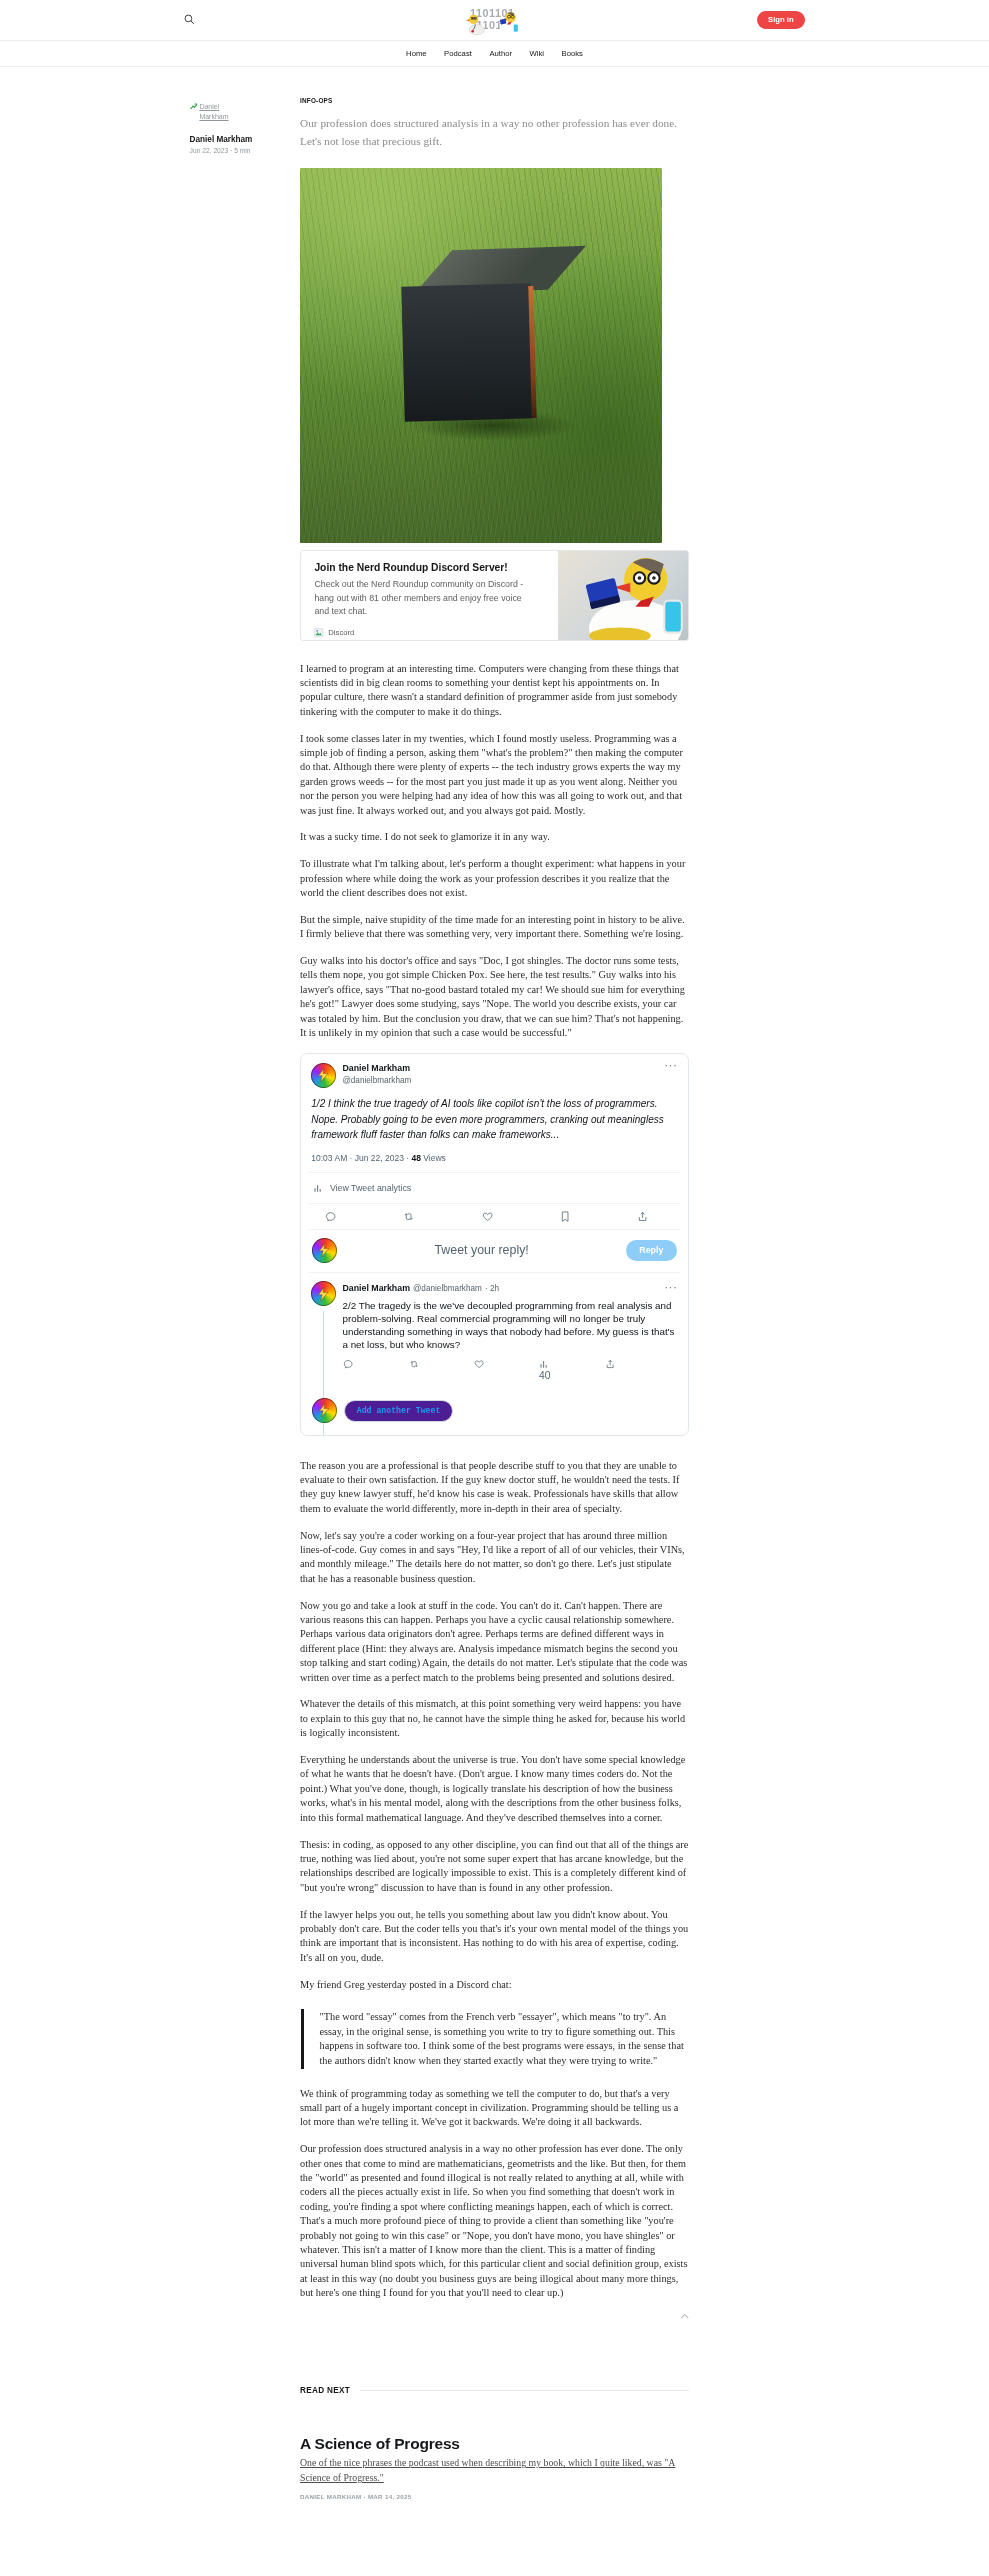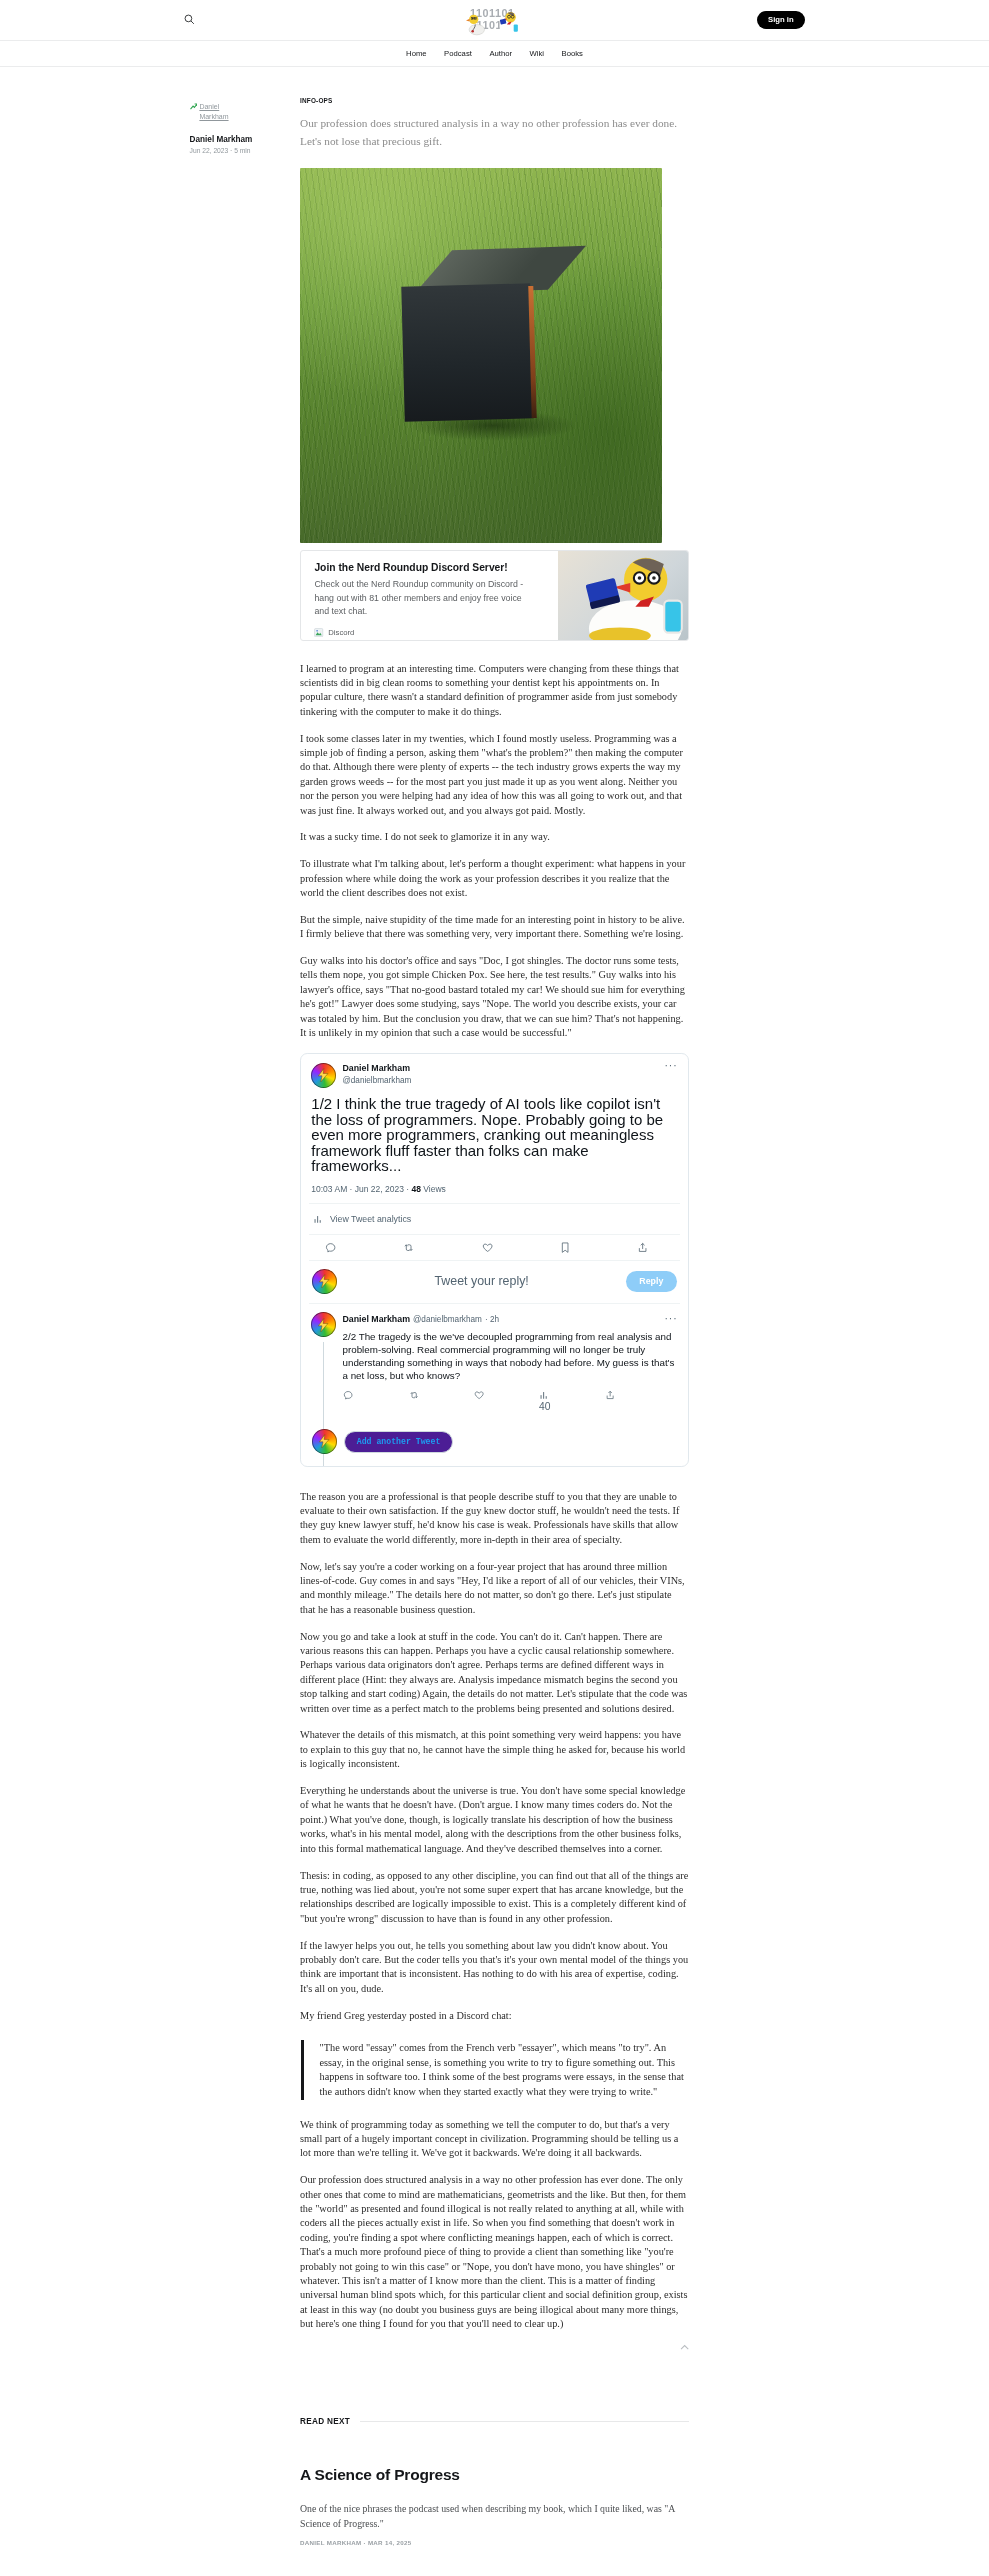--- a/index.html
+++ b/index.html
@@ -7,21 +7,21 @@
   body{
     width:989px; height:3763px; overflow:hidden; position:relative;
     font-family:"Liberation Sans", sans-serif; color:#15171a;
   }
   
   .header-top{ position:relative; height:40px; display:flex; align-items:center; justify-content:center; }
   .logo{ position:relative; width:57px; height:31px; cursor:pointer; }
   .logo .bin{ position:absolute; left:4.1px; top:2.1px; font-weight:bold; font-size:10.8px; color:#a9adb2; letter-spacing:0.5px; line-height:12.4px; text-align:center; }
   .logo svg{ position:absolute; }
   .search-btn{ position:absolute; left:183px; top:13.4px; width:13.4px; height:13.4px; cursor:pointer; color:#15171a; }
-  .signin-btn{ position:absolute; right:184px; top:10.8px; background:#000000; color:#fff; border:none; border-radius:11.3px; padding:4.6px 11.3px; font-size:7.7px; font-weight:bold; cursor:pointer; font-family:inherit; }
+  .signin-btn{ position:absolute; right:184px; top:10.8px; background:#ef4444; color:#fff; border:none; border-radius:11.3px; padding:4.6px 11.3px; font-size:7.7px; font-weight:bold; cursor:pointer; font-family:inherit; }
   .header-nav{ height:27px; border-top:0.5px solid #ebeced; border-bottom:0.5px solid #ebeced; display:flex; align-items:center; justify-content:center; gap:17.5px; }
   .header-nav a{ font-size:7.7px; color:#15171a; text-decoration:none; font-weight:500; }
   
   .container{ width:618px; margin:0 auto; position:relative; }
   .article-wrap{ margin-top:30px; }
   .side{ position:absolute; left:4.1px; top:5.2px; width:77px; }
   .side .site-link{ display:flex; gap:2.6px; font-size:7px; color:#90979c; line-height:9.8px; cursor:pointer; width:57px; }
   .side .site-link svg{ flex:none; margin-top:1px; }
   .side .author{ font-size:8.2px; font-weight:bold; margin-top:13.4px; color:#15171a; }
   .side .meta{ font-size:6.7px; color:#90979c; margin-top:3.1px; }
@@ -56,21 +56,21 @@
   .collapse-caret{ display:flex; justify-content:flex-end; color:#b9bdc1; margin-top:3.1px; }
   
   .tweet-card{ font-family:"Liberation Sans", sans-serif; border:0.5px solid #e1e8ed; border-radius:7.2px; padding:9.3px 10.3px 4.1px; margin:7.2px 0 23px; color:#0f1419; }
   .t-head{ display:flex; align-items:flex-start; gap:6.2px; }
   .t-avatar{ width:25px; height:25px; border-radius:50%; flex:none; position:relative; overflow:hidden;
     background:conic-gradient(#e33 0deg,#f80 60deg,#fd0 110deg,#3b3 170deg,#29d 230deg,#92f 300deg,#e33 360deg); box-shadow:inset 0 0 0 1px rgba(0,0,0,.45); cursor:pointer;}
   .t-avatar svg{ position:absolute; left:5.2px; top:3.1px; }
   .t-name{ font-size:8.8px; font-weight:bold; line-height:11.3px; }
   .t-handle{ font-size:8.2px; color:#536471; }
   .t-dots{ margin-left:auto; color:#536471; font-size:10.3px; letter-spacing:1px; cursor:pointer; line-height:5.2px; }
-  .t-text{ font-size:15px; line-height:15.5px; margin-top:7.2px; }
+  .t-text{ font-size:10px; line-height:15.5px; margin-top:7.2px;font-style:italic; }
   .t-time{ font-size:8.5px; color:#536471; margin:8.2px 0 7.2px; }
   .t-time b{ color:#0f1419; }
   .t-hr{ border:0; border-top:0.5px solid #eff3f4; margin:0 -2.1px; }
   .t-analytics{ display:flex; align-items:center; gap:6.2px; color:#536471; font-size:8.8px; padding:7.7px 2.1px; cursor:pointer; }
   .t-actions{ display:flex; justify-content:space-between; align-items:center; padding:6.7px 29px 6.7px 13.4px; color:#536471; }
   .t-actions .ic{ cursor:pointer; display:flex; align-items:center; gap:5.2px; font-size:7.7px; }
   .t-reply-row{ display:flex; align-items:center; gap:7.2px; padding:8.2px 1px 9.3px; }
   .t-reply-placeholder{ flex:1; color:#536471; font-size:12.4px;text-align:center; }
   .t-reply-btn{ background:#8ecdf8; color:#fff; border:none; border-radius:11.3px; padding:5.2px 13.4px; font-size:8.8px; font-weight:bold; cursor:pointer; font-family:inherit; }
   .t-thread{ position:relative; padding:8.2px 0 0; }
@@ -85,21 +85,21 @@
   .t-add-row{ display:flex; align-items:center; gap:7.2px; padding:9.3px 1px 7.2px; }
   .t-add-btn{ border:0.5px solid #cfd9de; background:#4c1d95; color:#1d9bf0; border-radius:11.3px; padding:5.2px 11.3px; font-size:8.2px; font-weight:bold; cursor:pointer; font-family:Liberation Mono, monospace; }
   
   .section-label-row{ display:flex; align-items:center; gap:10.3px; margin-top:67px; }
   .section-label{ font-size:8.2px; font-weight:800; letter-spacing:0.3px; color:#15171a; white-space:nowrap; }
   .section-rule{ flex:1; height:0.5px; background:#e7e8e9; }
   .rn-item{ margin-top:32px; display:flex; gap:14.4px; cursor:pointer;justify-content:flex-end; }
   .rn-content{ flex:1; }
   .rn-title{ font-size:14px; font-weight:800; letter-spacing:-0.2px; color:#15171a; }
   .rn-title.big{ font-size:15.5px; }
-  .rn-excerpt{ font-family:"Liberation Serif", serif; font-size:9.8px; line-height:15px; color:#4a4d50; margin-top:17px; }
+  .rn-excerpt{ font-family:"Liberation Serif", serif; font-size:9.8px; line-height:15px; color:#4a4d50; margin-top:2px;text-decoration:underline; }
   .rn-meta{ font-size:6.2px; font-weight:bold; letter-spacing:0.3px; color:#9aa0a5; margin-top:8.2px; text-transform:uppercase; }
   @keyframes spin{ to{ transform:rotate(360deg);} }
   svg{ display:block; }
 </style>
 </head>
 <body>
 
 <header>
   <div class="header-top">
     <span class="search-btn">

